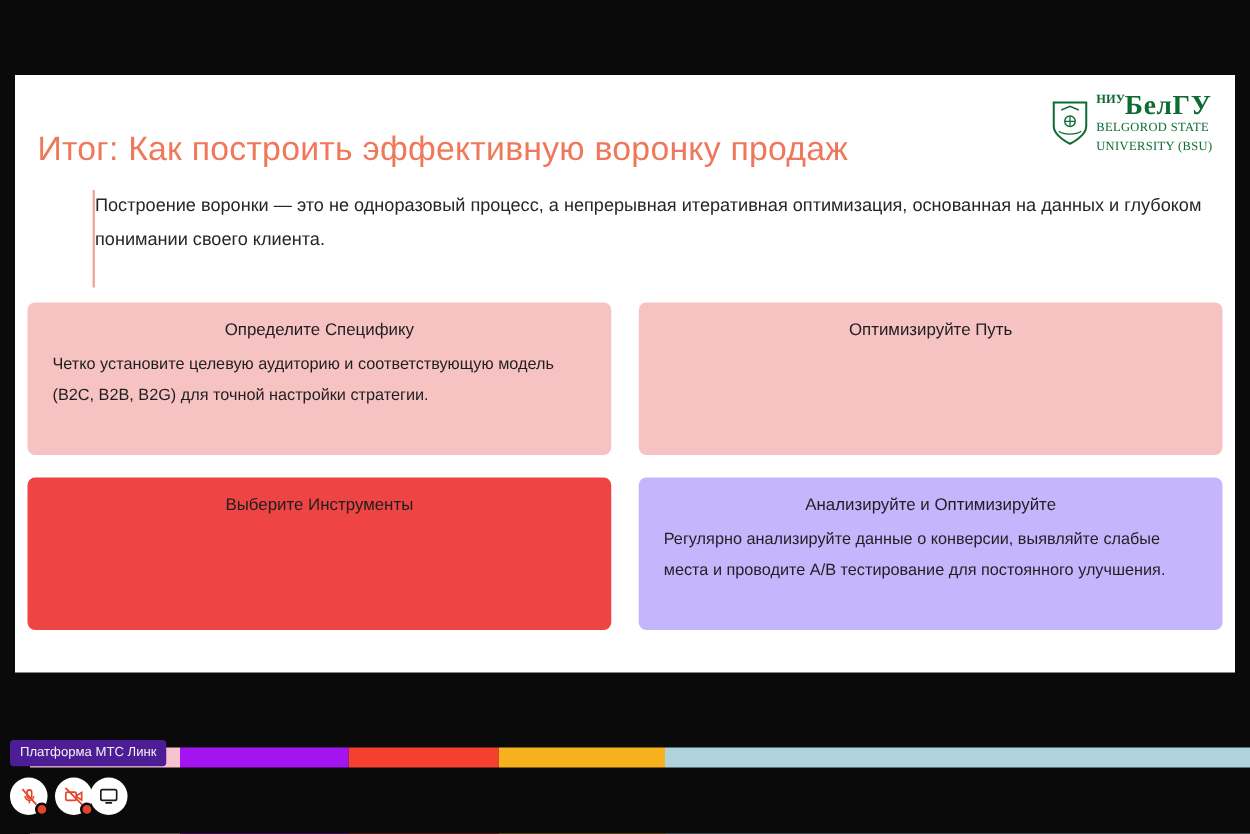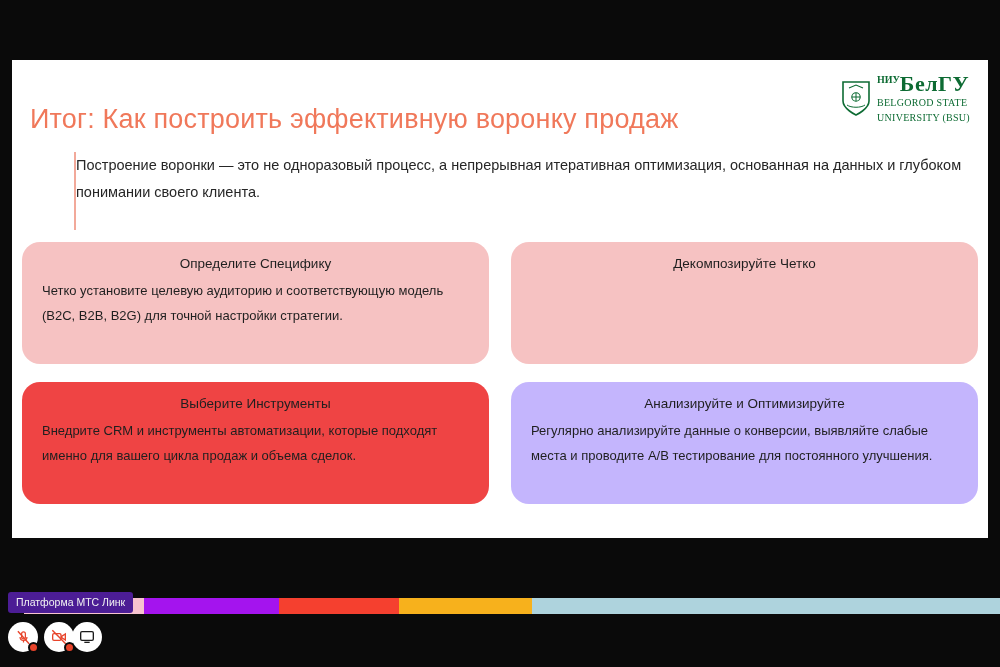--- a/index.html
+++ b/index.html
@@ -88,21 +88,21 @@
   .cards {
     position: absolute;
     left: 10px; top: 182px;
     width: 956px;
     display: grid;
     grid-template-columns: 1fr 1fr;
     grid-gap: 18px 22px;
   }
   .card {
     background: #f6c2c2;
-    border-radius: 18px;
+    border-radius: 6px;
     padding: 14px 20px 16px 20px;
     min-height: 122px;
   }
   .card-title {
     text-align: center;
     font-size: 13.5px;
     color: #1f1f1f;
     margin-bottom: 8px;
   }
   .card-body {
@@ -190,25 +190,24 @@
     <div class="intro">
       <p>Построение воронки — это не одноразовый процесс, а непрерывная итеративная оптимизация, основанная на данных и глубоком понимании своего клиента.</p>
     </div>
 
     <div class="cards">
       <div class="card" style="background: rgb(246, 194, 194);">
         <div class="card-title">Определите Специфику</div>
         <div class="card-body">Четко установите целевую аудиторию и соответствующую модель (B2C, B2B, B2G) для точной настройки стратегии.</div>
       </div>
       <div class="card" style="background: rgb(246, 194, 194);">
-        <div class="card-title">Декомпозируйте Четко</div>
+        <div class="card-title">Оптимизируйте Путь</div>
       </div>
       <div class="card" style="background: #ef4444;">
         <div class="card-title">Выберите Инструменты</div>
-        <div class="card-body">Внедрите CRM и инструменты автоматизации, которые подходят именно для вашего цикла продаж и объема сделок.</div>
       </div>
       <div class="card" style="background: #c4b5fd;">
         <div class="card-title">Анализируйте и Оптимизируйте</div>
         <div class="card-body">Регулярно анализируйте данные о конверсии, выявляйте слабые места и проводите A/B тестирование для постоянного улучшения.</div>
       </div>
     </div>
 
     <div class="strip" id="strip">
         <div style="background: rgb(247, 195, 207); width: 120px;"></div>
         <div style="background: rgb(164, 20, 238); width: 135px;"></div>

